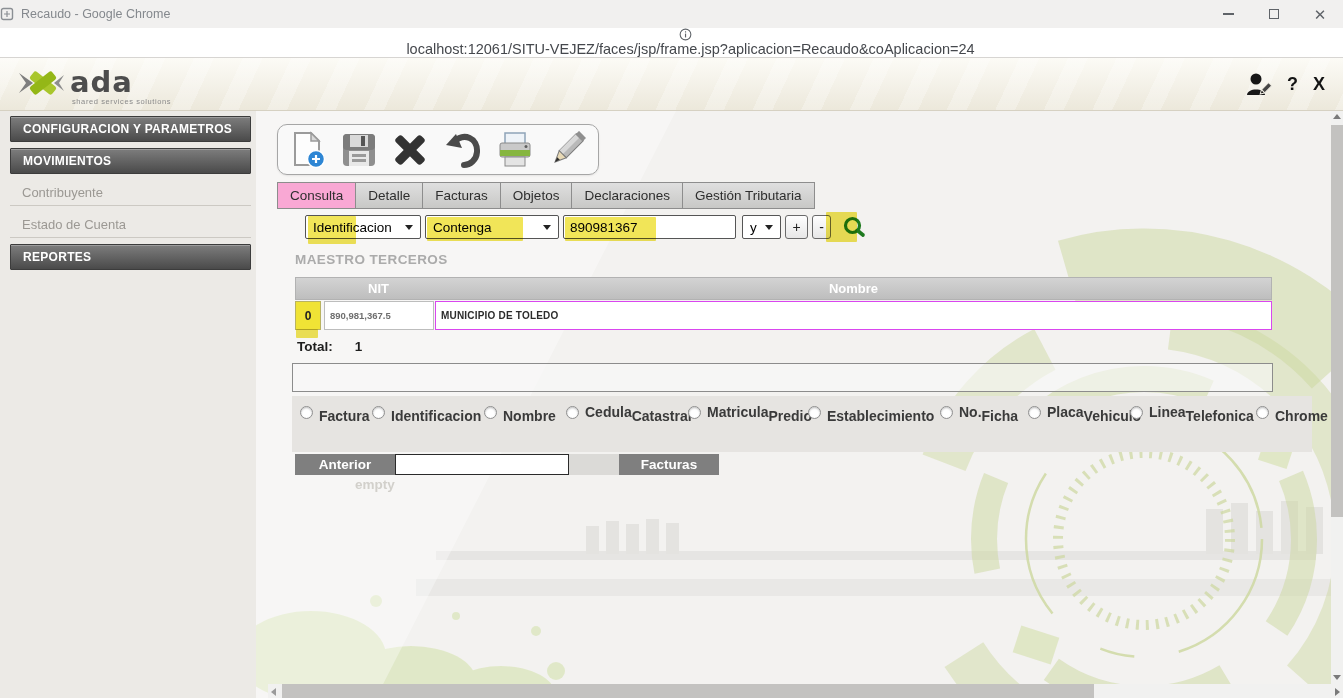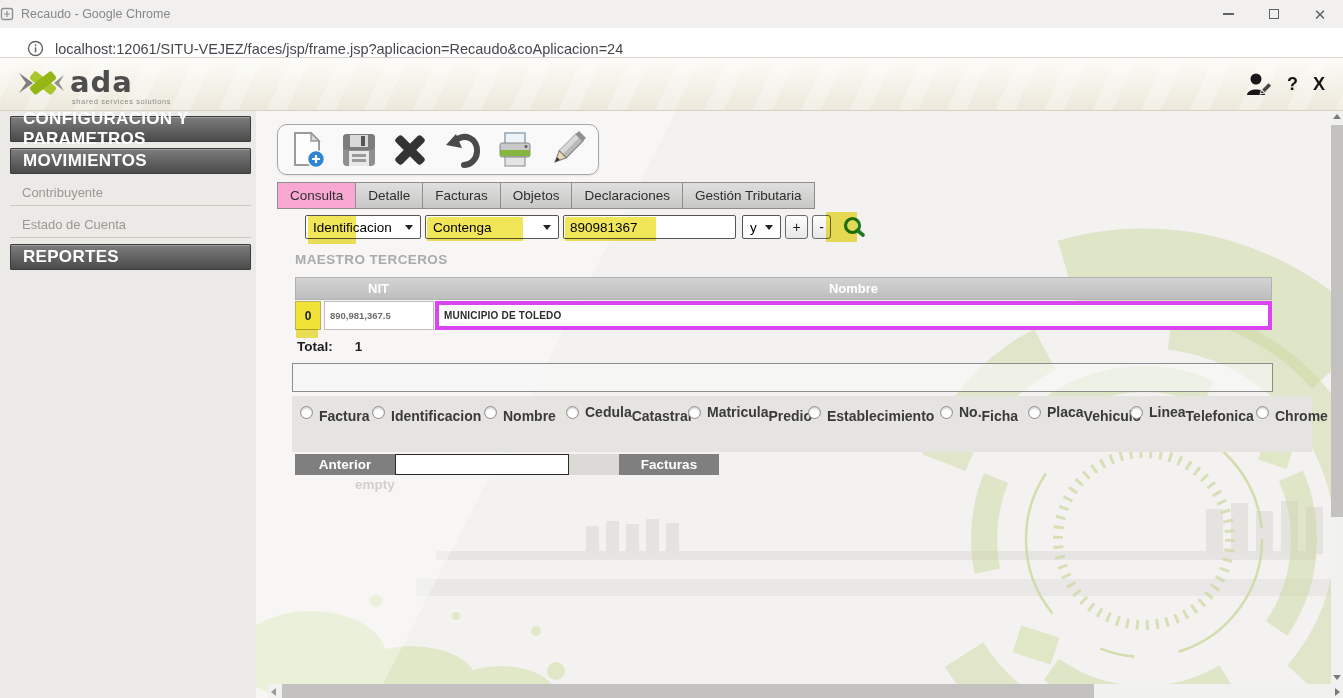--- a/index.html
+++ b/index.html
@@ -13,40 +13,40 @@
   .titlebar { height:28px; background:#f1f0ef; display:flex; align-items:center; padding-left:0; }
   .favicon { width:14px; height:14px; }
   .title-text { font-size:12.5px; color:#84888d; margin-left:7px; }
   .win-controls { margin-left:auto; display:flex; height:28px; }
   .win-btn { width:46px; height:28px; display:flex; align-items:center; justify-content:center; color:#5f6368; }
   .glyph-min { width:11px; height:1.5px; background:#5f6368; }
   .glyph-max { width:10px; height:10px; border:1.5px solid #5f6368; }
   .glyph-close { font-size:15px; line-height:1; color:#5f6368; }
 
   
-  .urlbar { height:30px; background:#ffffff; border-bottom:1px solid #d7d5d2; display:flex; align-items:flex-end; padding-left:27px; }
+  .urlbar { height:30px; background:#ffffff; border-bottom:1px solid #d7d5d2; display:flex; align-items:center; padding-left:27px;flex-direction:column; }
   .url-text { font-size:14.5px; color:#45484d; margin-left:11px; }
 
   
   .appheader { height:53px; background:linear-gradient(#fcfbf6,#ece8db); border-bottom:1px solid #d6d1c2; display:flex; align-items:center; position:relative; }
   .appheader::after { content:""; position:absolute; inset:0;
     background:repeating-linear-gradient(115deg, rgba(255,255,255,.28) 0 18px, rgba(255,255,255,0) 18px 44px); pointer-events:none; }
   .logo { margin-left:16px; display:flex; align-items:flex-end; z-index:1; }
   .hdr-icons { margin-left:auto; margin-right:18px; display:flex; align-items:center; gap:15px; z-index:1; }
   .hdr-help, .hdr-close { font-size:18px; font-weight:bold; color:#141414; }
 
   
   .main { display:flex; height:587px; position:relative; }
   .sidebar { width:256px; background:#eceae6; padding-top:5px; flex:none; }
   .side-section {
     width:241px; height:26px; margin:0 0 6px 10px; padding-left:12px;
     background:linear-gradient(#7d7d7d,#4a4a4a); border:1px solid #3c3c3c; border-radius:1px;
     box-shadow:inset 0 1px 0 rgba(255,255,255,.25);
-    color:#fff; font-weight:bold; font-size:17px; letter-spacing:.3px;
-    display:flex; align-items:center;
+    color:#fff; font-weight:bold; font-size:12px; letter-spacing:.3px;
+    display:flex; align-items:center;text-align:center;
   }
   .side-link {
     width:241px; height:26px; margin:0 0 6px 10px; padding-left:12px;
     color:#9b9893; font-size:13px; display:flex; align-items:center;
     border-bottom:1px solid #ccc9c3; background:transparent;
   }
 
   .content { flex:1; position:relative; background:#f3f2f0; overflow:hidden; }
   .wm { position:absolute; inset:0; pointer-events:none; }
 
@@ -88,21 +88,21 @@
   .grid { position:absolute; left:39px; top:166px; width:977px; }
   .thead { position:relative; height:23px; background:linear-gradient(#d3d3d3,#bebebe);
     border:1px solid #b2b2b2; color:#fff; font-weight:bold; font-size:13px; }
   .th-nit { position:absolute; left:0; width:165px; top:0; height:100%; display:flex; align-items:center; justify-content:center; }
   .th-nombre { position:absolute; left:140px; right:0; top:0; height:100%; display:flex; align-items:center; justify-content:center; }
   .trow { display:flex; height:29px; margin-top:1px; }
   .td-index { width:26px; background:#f0e335; border:1px solid #b9b360; display:flex; align-items:center;
     justify-content:center; font-size:12px; font-weight:bold; color:#222; margin-right:3px; }
   .td-nit { width:110px; background:#fff; border:1px solid #bdbdbd; font-size:9.5px; font-weight:bold;
     color:#6e6e6e; display:flex; align-items:center; padding-left:5px; margin-right:1px; }
-  .td-nombre { flex:1; background:#fff; border:4px solid #d946ef; font-size:10px; font-weight:bold;
+  .td-nombre { flex:1; background:#fff; border:1px solid #d946ef; font-size:10px; font-weight:bold;
     color:#2c2c2c; display:flex; align-items:center; padding-left:5px; letter-spacing:.2px; }
   .total-line { position:absolute; left:41px; top:228px; font-size:13.5px; font-weight:bold; color:#1e1e1e; }
   .total-line .tv { margin-left:22px; }
 
   .emptybox { position:absolute; left:36px; top:252px; width:981px; height:29px;
     border:1px solid #8c8c8c; background:rgba(249,249,248,.6); }
 
   
   .radio-band { position:absolute; left:36px; top:285px; width:1020px; height:56px;
     background:#e6e4e1; display:flex; padding:7px 0 0 8px; }

